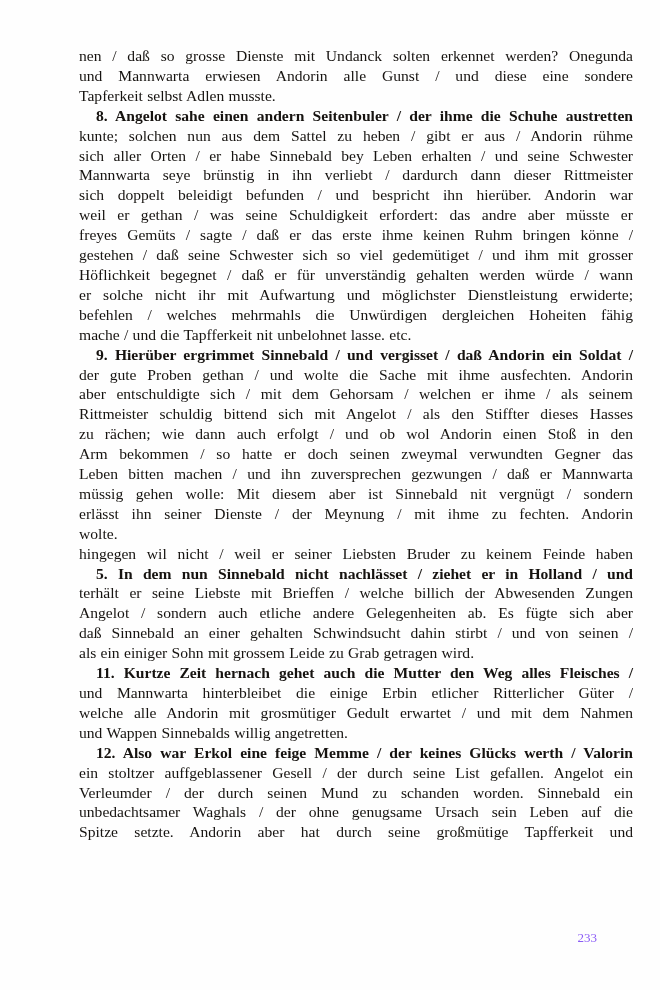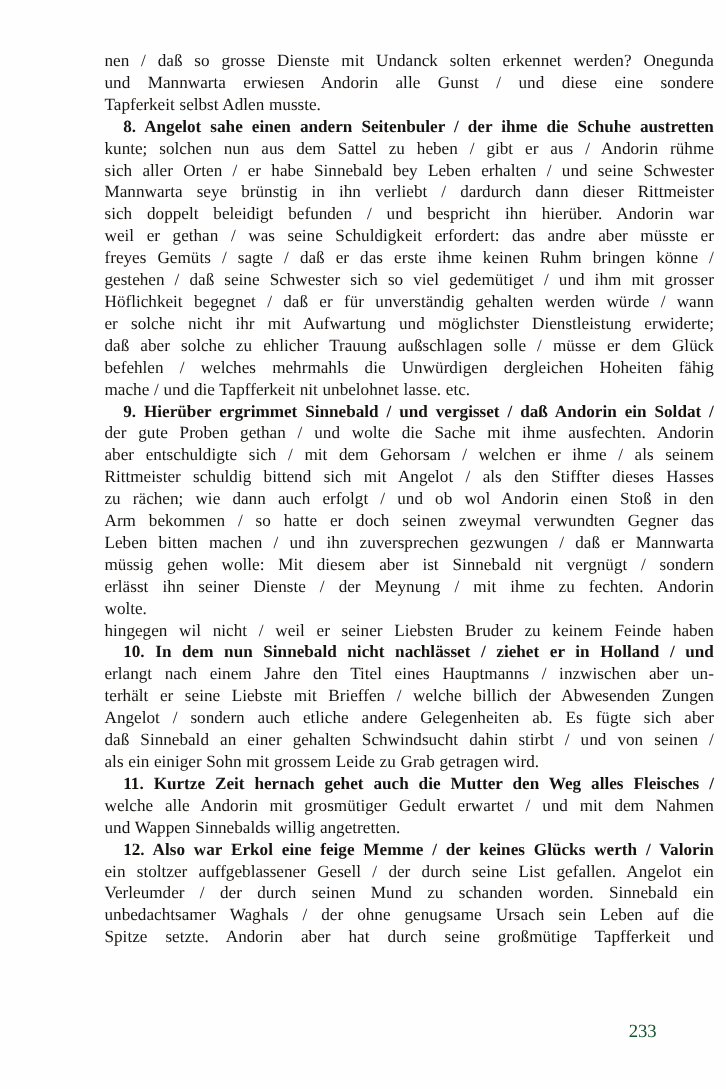--- a/index.html
+++ b/index.html
@@ -11,21 +11,21 @@
   .page {
     position: relative;
     width: 660px;
     height: 990px;
     background: #fefefe;
     color: #161310;
     overflow: hidden;
   }
   .text-block {
     position: absolute;
-    left: 95px;
+    left: 79px;
     top: 46px;
     width: 554px;
     font-size: 15.6px;
     line-height: 19.9px;
     word-spacing: 0.4px;
   }
   .line {
     text-align: justify;
     text-align-last: justify;
     white-space: normal;
@@ -35,64 +35,63 @@
     font-family: Liberation Serif, serif;
   }
   .line.indent {
     text-indent: 17px;
     font-weight: bold;
   }
   .page-number {
     position: absolute;
     top: 930px;
     right: 63px;
-    font-size: 17px;
+    font-size: 13px;
     line-height: 15px;
-    color: #14532d;
+    color: #8b5cf6;
   }
 </style>
 </head>
 <body>
 
 <div class="page">
   <div class="text-block">
       <div class="line">nen / daß so grosse Dienste mit Undanck solten erkennet werden? Onegunda</div>
       <div class="line">und Mannwarta erwiesen Andorin alle Gunst / und diese eine sondere</div>
       <div class="line no-just">Tapferkeit selbst Adlen musste.</div>
       <div class="line indent">8. Angelot sahe einen andern Seitenbuler / der ihme die Schuhe austretten</div>
       <div class="line">kunte; solchen nun aus dem Sattel zu heben / gibt er aus / Andorin rühme</div>
       <div class="line">sich aller Orten / er habe Sinnebald bey Leben erhalten / und seine Schwester</div>
       <div class="line">Mannwarta seye brünstig in ihn verliebt / dardurch dann dieser Rittmeister</div>
       <div class="line">sich doppelt beleidigt befunden / und bespricht ihn hierüber. Andorin war</div>
       <div class="line">weil er gethan / was seine Schuldigkeit erfordert: das andre aber müsste er</div>
       <div class="line">freyes Gemüts / sagte / daß er das erste ihme keinen Ruhm bringen könne /</div>
       <div class="line">gestehen / daß seine Schwester sich so viel gedemütiget / und ihm mit grosser</div>
       <div class="line">Höflichkeit begegnet / daß er für unverständig gehalten werden würde / wann</div>
       <div class="line">er solche nicht ihr mit Aufwartung und möglichster Dienstleistung erwiderte;</div>
-      <div class="line">daß aber solche zu ehlicher Trauung außschlagen solle / müsse er dem Glück</div>
       <div class="line">befehlen / welches mehrmahls die Unwürdigen dergleichen Hoheiten fähig</div>
       <div class="line no-just">mache / und die Tapfferkeit nit unbelohnet lasse. etc.</div>
       <div class="line indent">9. Hierüber ergrimmet Sinnebald / und vergisset / daß Andorin ein Soldat /</div>
       <div class="line">der gute Proben gethan / und wolte die Sache mit ihme ausfechten. Andorin</div>
       <div class="line">aber entschuldigte sich / mit dem Gehorsam / welchen er ihme / als seinem</div>
       <div class="line">Rittmeister schuldig bittend sich mit Angelot / als den Stiffter dieses Hasses</div>
       <div class="line">zu rächen; wie dann auch erfolgt / und ob wol Andorin einen Stoß in den</div>
       <div class="line">Arm bekommen / so hatte er doch seinen zweymal verwundten Gegner das</div>
       <div class="line">Leben bitten machen / und ihn zuversprechen gezwungen / daß er Mannwarta</div>
       <div class="line">müssig gehen wolle: Mit diesem aber ist Sinnebald nit vergnügt / sondern</div>
       <div class="line">erlässt ihn seiner Dienste / der Meynung / mit ihme zu fechten. Andorin</div>
       <div class="line no-just">wolte.</div>
       <div class="line">hingegen wil nicht / weil er seiner Liebsten Bruder zu keinem Feinde haben</div>
-      <div class="line indent">10. In dem nun Sinnebald nicht nachlässet / ziehet er in Holland / und</div>
-      <div class="line">erlangt nach einem Jahre den Titel eines Hauptmanns / inzwischen aber un-</div>
+      <div class="line indent">5. In dem nun Sinnebald nicht nachlässet / ziehet er in Holland / und</div>
       <div class="line">terhält er seine Liebste mit Brieffen / welche billich der Abwesenden Zungen</div>
       <div class="line">Angelot / sondern auch etliche andere Gelegenheiten ab. Es fügte sich aber</div>
       <div class="line">daß Sinnebald an einer gehalten Schwindsucht dahin stirbt / und von seinen /</div>
       <div class="line no-just">als ein einiger Sohn mit grossem Leide zu Grab getragen wird.</div>
       <div class="line indent">11. Kurtze Zeit hernach gehet auch die Mutter den Weg alles Fleisches /</div>
+      <div class="line">und Mannwarta hinterbleibet die einige Erbin etlicher Ritterlicher Güter /</div>
       <div class="line">welche alle Andorin mit grosmütiger Gedult erwartet / und mit dem Nahmen</div>
       <div class="line no-just">und Wappen Sinnebalds willig angetretten.</div>
       <div class="line indent">12. Also war Erkol eine feige Memme / der keines Glücks werth / Valorin</div>
       <div class="line">ein stoltzer auffgeblassener Gesell / der durch seine List gefallen. Angelot ein</div>
       <div class="line">Verleumder / der durch seinen Mund zu schanden worden. Sinnebald ein</div>
       <div class="line">unbedachtsamer Waghals / der ohne genugsame Ursach sein Leben auf die</div>
       <div class="line">Spitze setzte. Andorin aber hat durch seine großmütige Tapfferkeit und</div>
     </div>
   <div class="page-number">233</div>
 </div>

